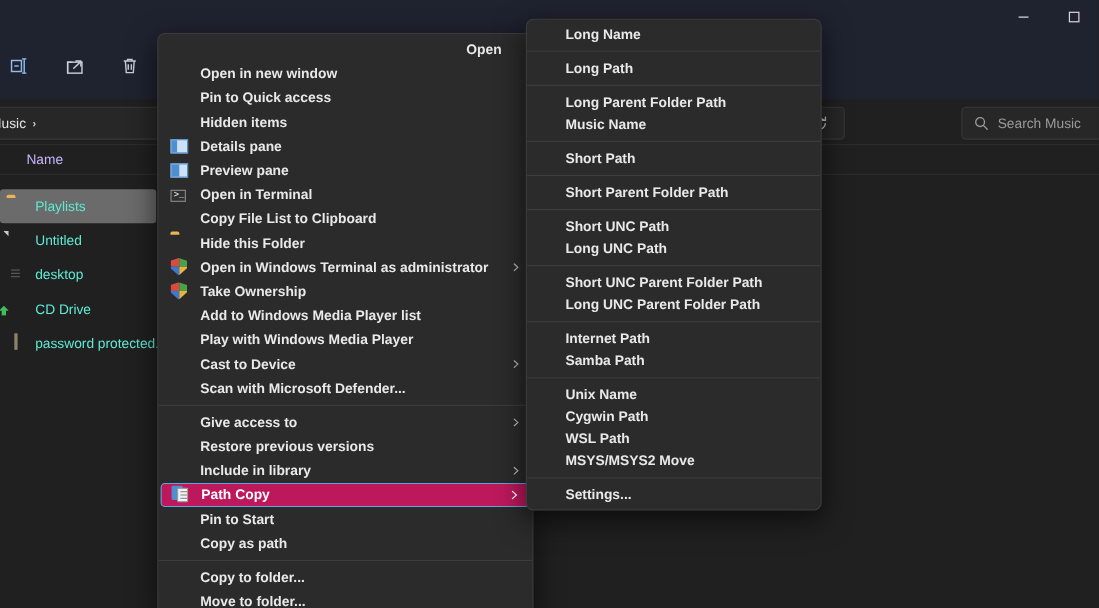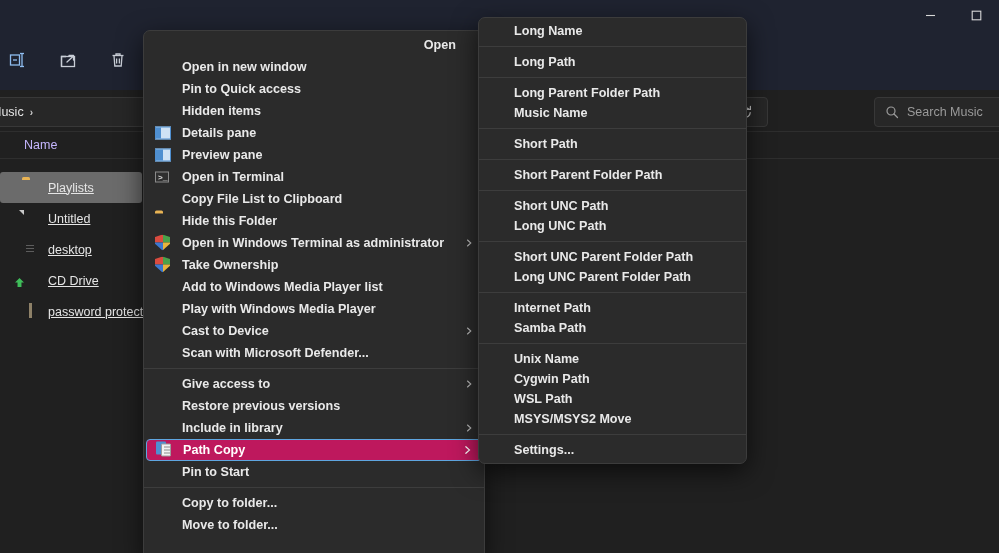--- a/index.html
+++ b/index.html
@@ -138,26 +138,25 @@
   
   .filelist {
     position: absolute;
     left: 0; top: 172px;
     width: 148px;
   }
   .filerow {
     height: 31px;
     display: flex;
     align-items: center;
-    padding-left: 22px;
+    padding-left: 6px;
     gap: 9px;
-    color: #e5e5e5;
+    color: #5eead4;
     font-size: 12.5px;
     white-space: nowrap;
-    text-decoration: underline;
   }
   .filerow.selected {
     background: #6b6b6b;
     border-radius: 3px;
     margin-right: 6px;
   }
   .ficon { width: 17px; height: 17px; flex: 0 0 17px; position: relative; }
 
   
   .ctxmenu {
@@ -595,20 +594,23 @@
       <span>Path Copy</span>
       <span class="chev">
         <svg width="11" height="11" viewBox="0 0 10 10" fill="none" stroke="currentColor" stroke-width="1.1" stroke-linecap="round">
             <path d="M3.5 2 L6.8 5 L3.5 8"></path>
           </svg>
       </span>
     </div>
     <div class="mi">
       <span>Pin to Start</span>
     </div>
+    <div class="mi">
+      <span>Copy as path</span>
+    </div>
 
     <div class="msep"></div>
 
     <div class="mi">
       <span>Copy to folder...</span>
     </div>
     <div class="mi">
       <span>Move to folder...</span>
     </div>
   </div>

